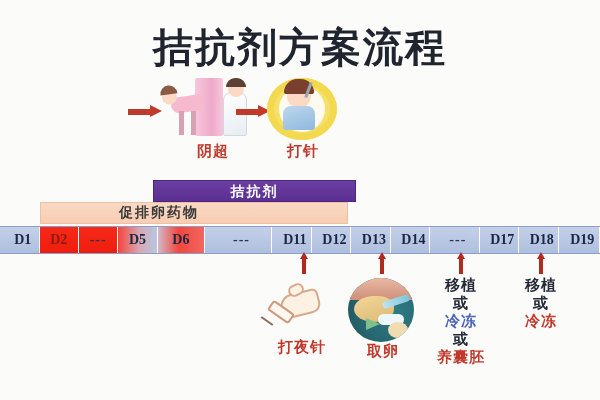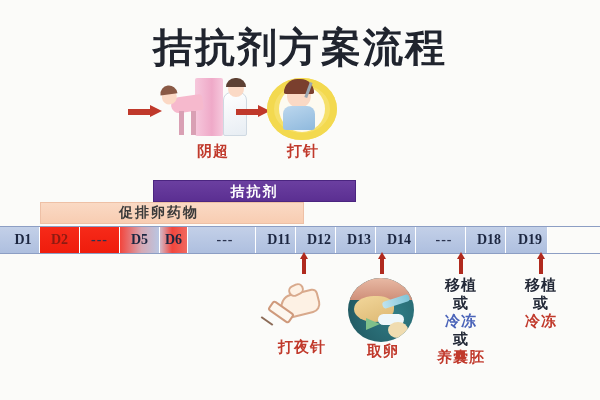--- a/index.html
+++ b/index.html
@@ -304,36 +304,37 @@
       </div>
       <div class="ill-cap">打针</div>
     </div>
 
   </div>
 
   <div class="bar bar-antag" style="left:153px;top:180px;width:203px;align-items:flex-end;">
     <span class="bar-label">拮抗剂</span>
   </div>
 
-  <div class="bar bar-stim" style="left:40px;top:202px;width:264px;">
+  <div class="bar bar-stim" style="left:40px;top:202px;width:308px;">
     <span class="bar-label">促排卵药物</span>
   </div>
 
   <div class="dayrow" id="dayrow" style="left:0;top:226px;width:600px;">
       <div class="day blue" style="width: 40px;">D1</div>
       <div class="day red" style="width: 40px;">D2</div>
       <div class="day red ell" style="width: 40px;">---</div>
       <div class="day grad-rb" style="width: 40px;">D5</div>
-      <div class="day grad-br" style="width: 28px;">D6</div>
+      <div class="day grad-br" style="width: 48px;">D6</div>
       <div class="day blue ell" style="width: 68px;">---</div>
       <div class="day blue" style="width: 40px;">D11</div>
       <div class="day blue" style="width: 40px;">D12</div>
       <div class="day blue" style="width: 40px;">D13</div>
       <div class="day blue" style="width: 40px;">D14</div>
       <div class="day blue ell" style="width: 50px;">---</div>
+      <div class="day blue" style="width: 40px;">D17</div>
       <div class="day blue" style="width: 40px;">D18</div>
       <div class="day blue" style="width: 42px;">D19</div>
     </div>
 
   <div class="arrow-up" style="left:300px;top:252px;height:22px;">
     <div class="ahead"></div>
       <div class="ashaft" style="height:16px;"></div>
   </div>
   <div class="arrow-up" style="left:378px;top:252px;height:22px;">
     <div class="ahead"></div>

